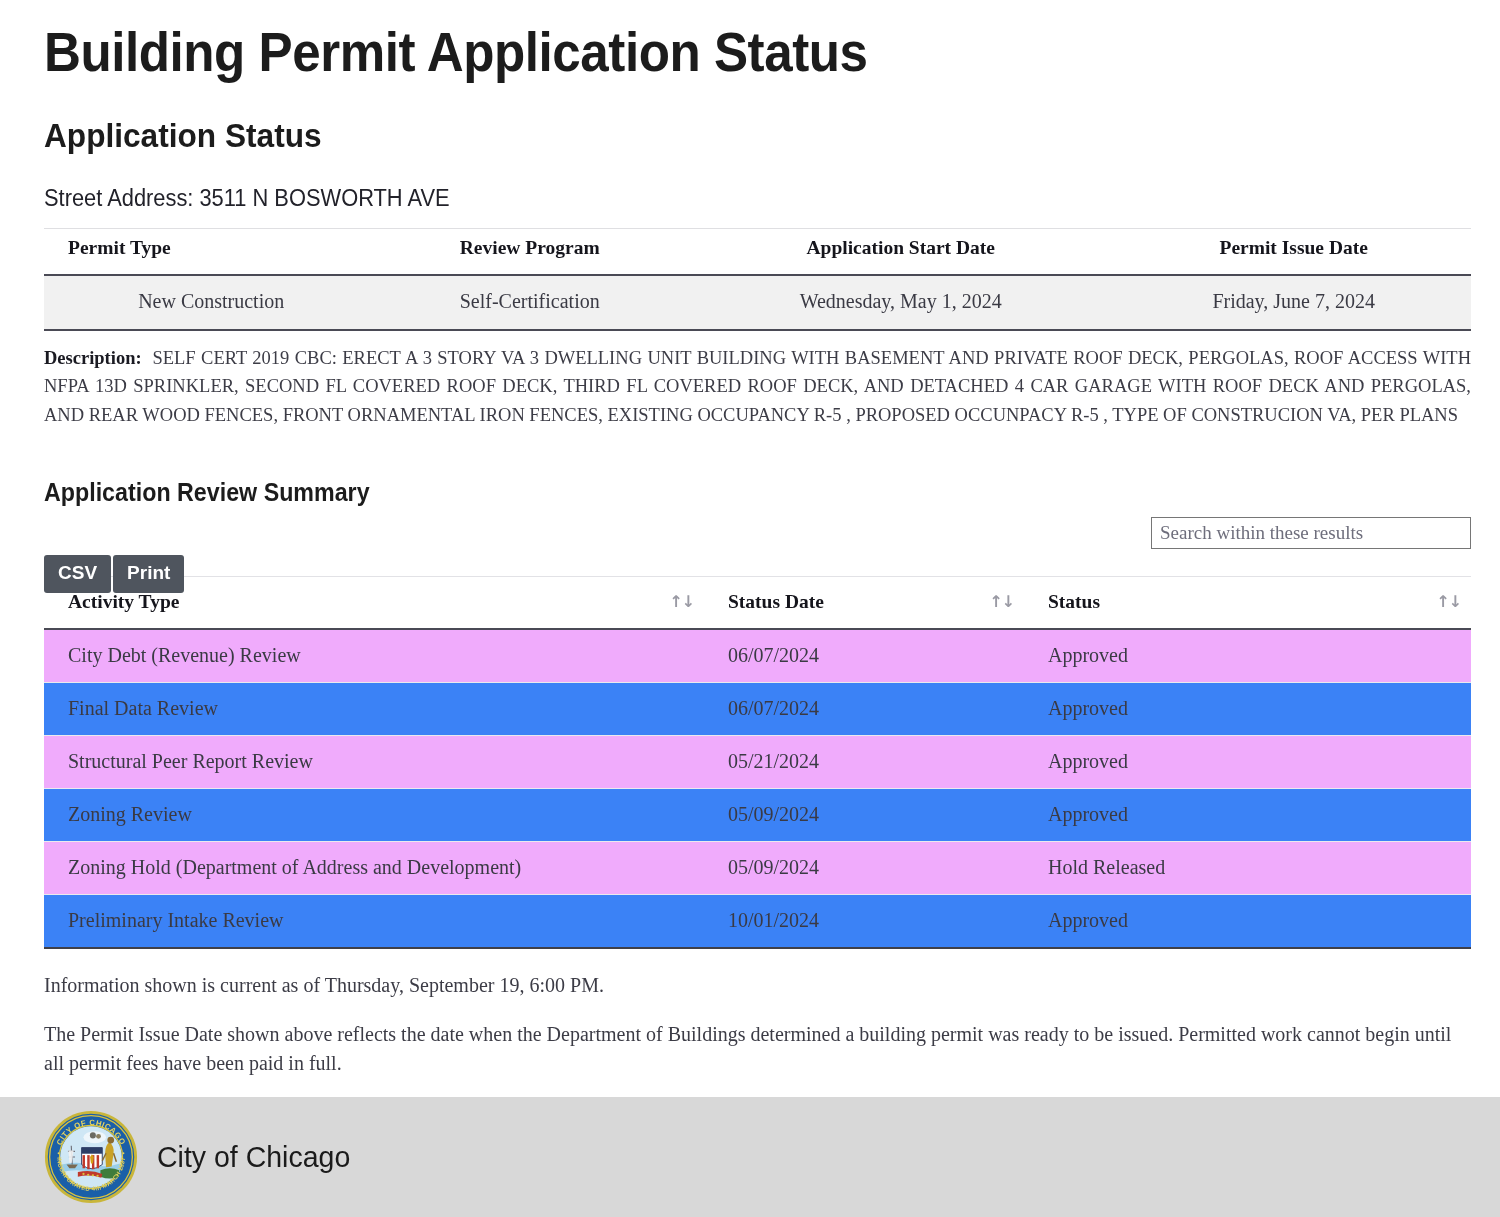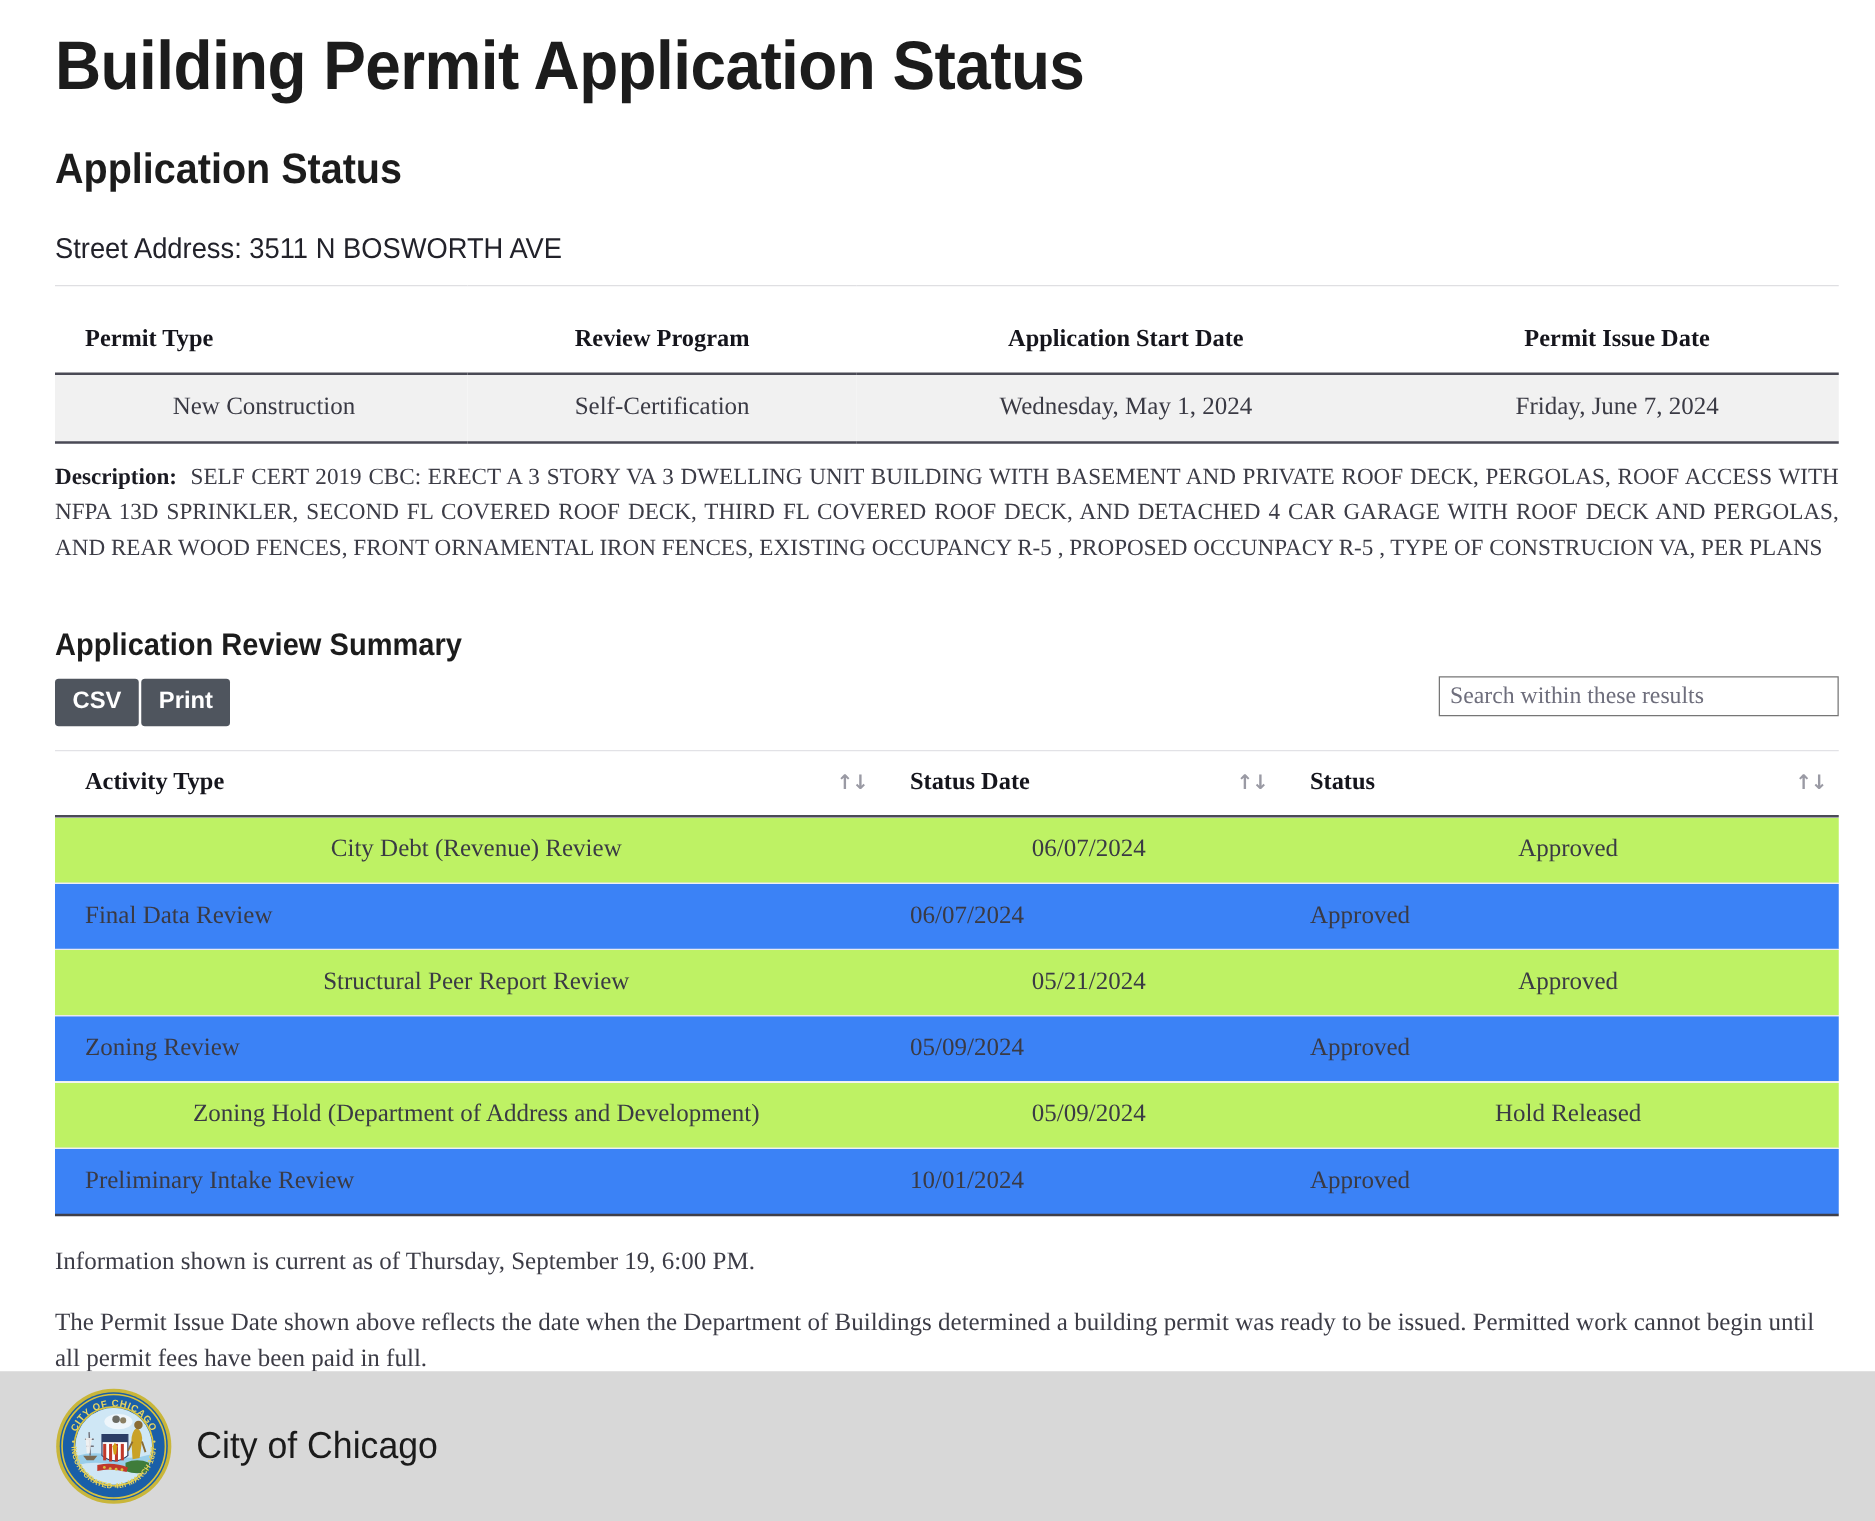--- a/index.html
+++ b/index.html
@@ -72,21 +72,21 @@
     width: 1427px;
     border-collapse: collapse;
     margin-top: 16px;
     font-size: 19px;
   }
   .permit-table thead th {
     font-family: "Liberation Serif", "DejaVu Serif", serif;
     font-weight: 700;
     font-size: 19.5px;
     color: #15151c;
-    padding: 32px 10px 15px 10px;
+    padding: 8px 10px 15px 10px;
     text-align: center;
     border-top: 1px solid #dfdfe2;
     border-bottom: 2px solid #4a4a55;
     white-space: nowrap;
   }
   .permit-table thead th:first-child { text-align: left; padding-left: 24px; }
   .permit-table tbody td {
     font-family: "Liberation Serif", "DejaVu Serif", serif;
     font-weight: 400;
     font-size: 20px;
@@ -126,20 +126,21 @@
     font-family: "Liberation Sans Narrow", "Liberation Sans", "DejaVu Sans", sans-serif;
     font-weight: 700;
     font-size: 19px;
     color: #ffffff;
     background: #4f555e;
     border: 0;
     border-radius: 3px;
     padding: 8px 14px 9px 14px;
     line-height: 1.1;
     cursor: pointer;
+    margin-top: 36px;
   }
   .search-box {
     position: absolute;
     right: 0;
     top: -2px;
     width: 320px;
     height: 32px;
     border: 1px solid #767676;
     background: #fff;
     font-family: "Liberation Serif", "DejaVu Serif", serif;
@@ -184,21 +185,21 @@
   }
   .review-table tbody td {
     font-family: "Liberation Serif", "DejaVu Serif", serif;
     font-size: 20px;
     color: #3a3a44;
     padding: 14px 10px 15px 24px;
     border-bottom: 1px solid #eaeaee;
     white-space: nowrap;
     overflow: hidden;
   }
-  .review-table tbody tr.odd td { background: #bef264; text-align: center; }
+  .review-table tbody tr.odd td { background: #f0abfc; }
   .review-table tbody tr.even td { background: #3b82f6; }
   .review-table tbody tr:last-child td { border-bottom: 2px solid #3f3f49; }
 
   
   .note {
     width: 1427px;
     margin-top: 22px;
     font-family: "Liberation Serif", "DejaVu Serif", serif;
     font-size: 20px;
     line-height: 1.45;

